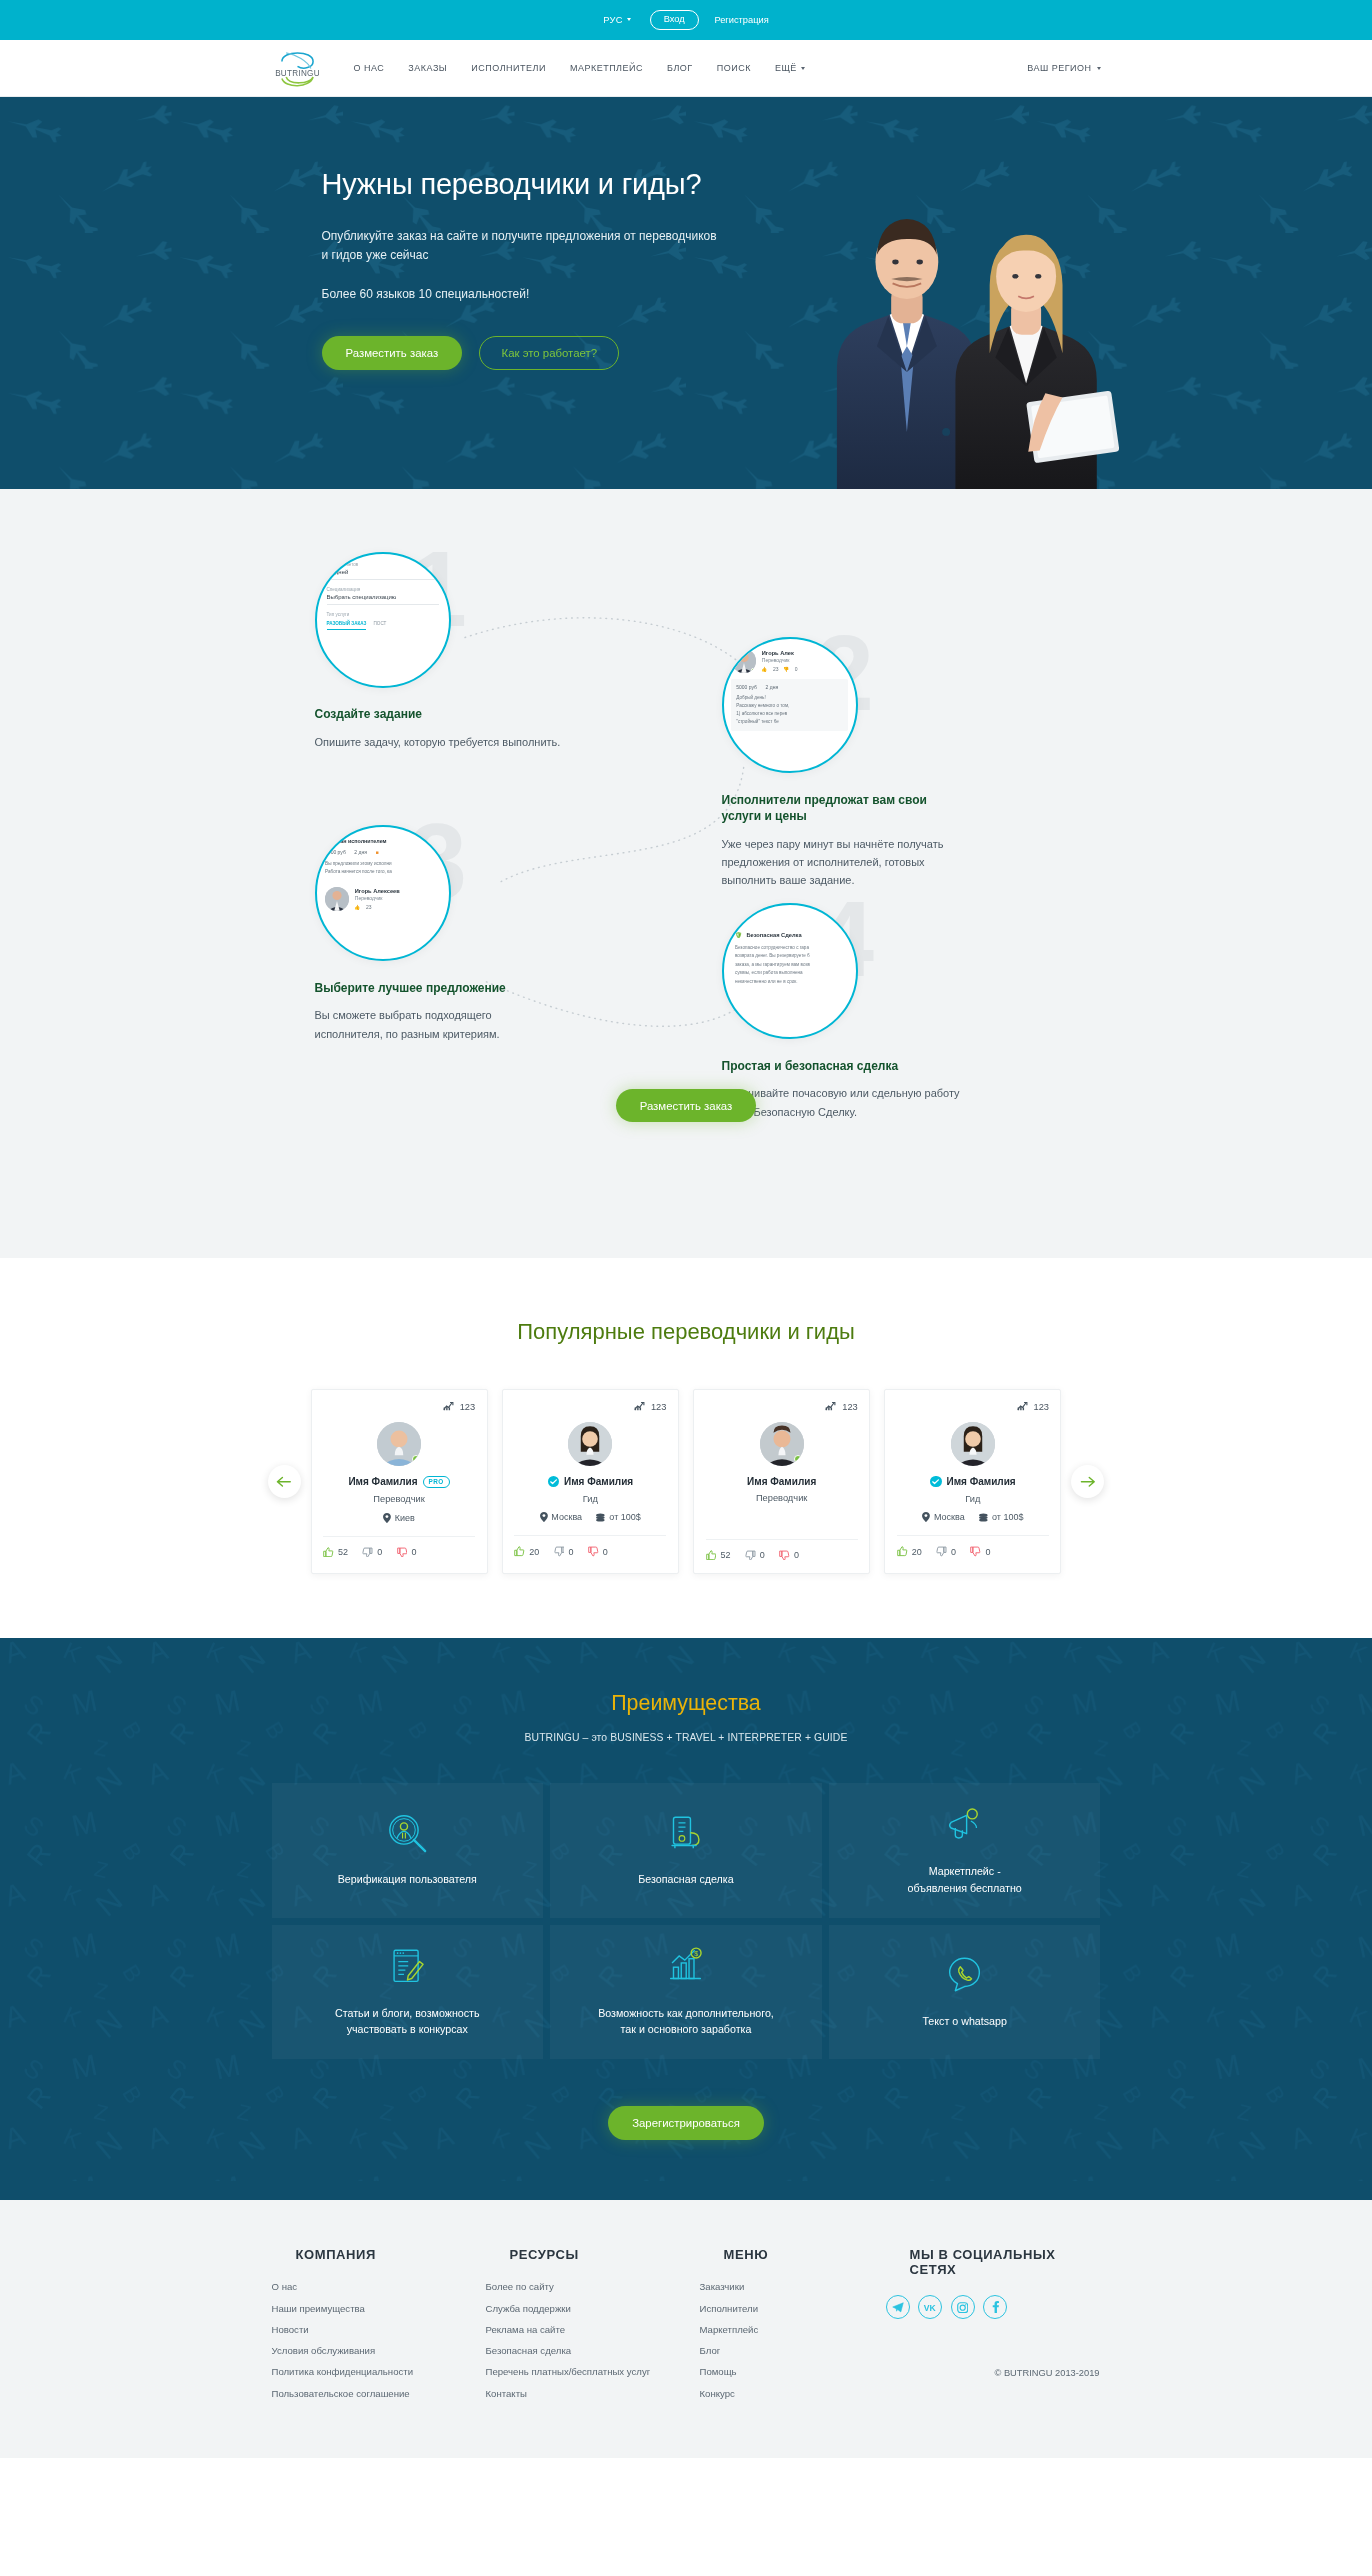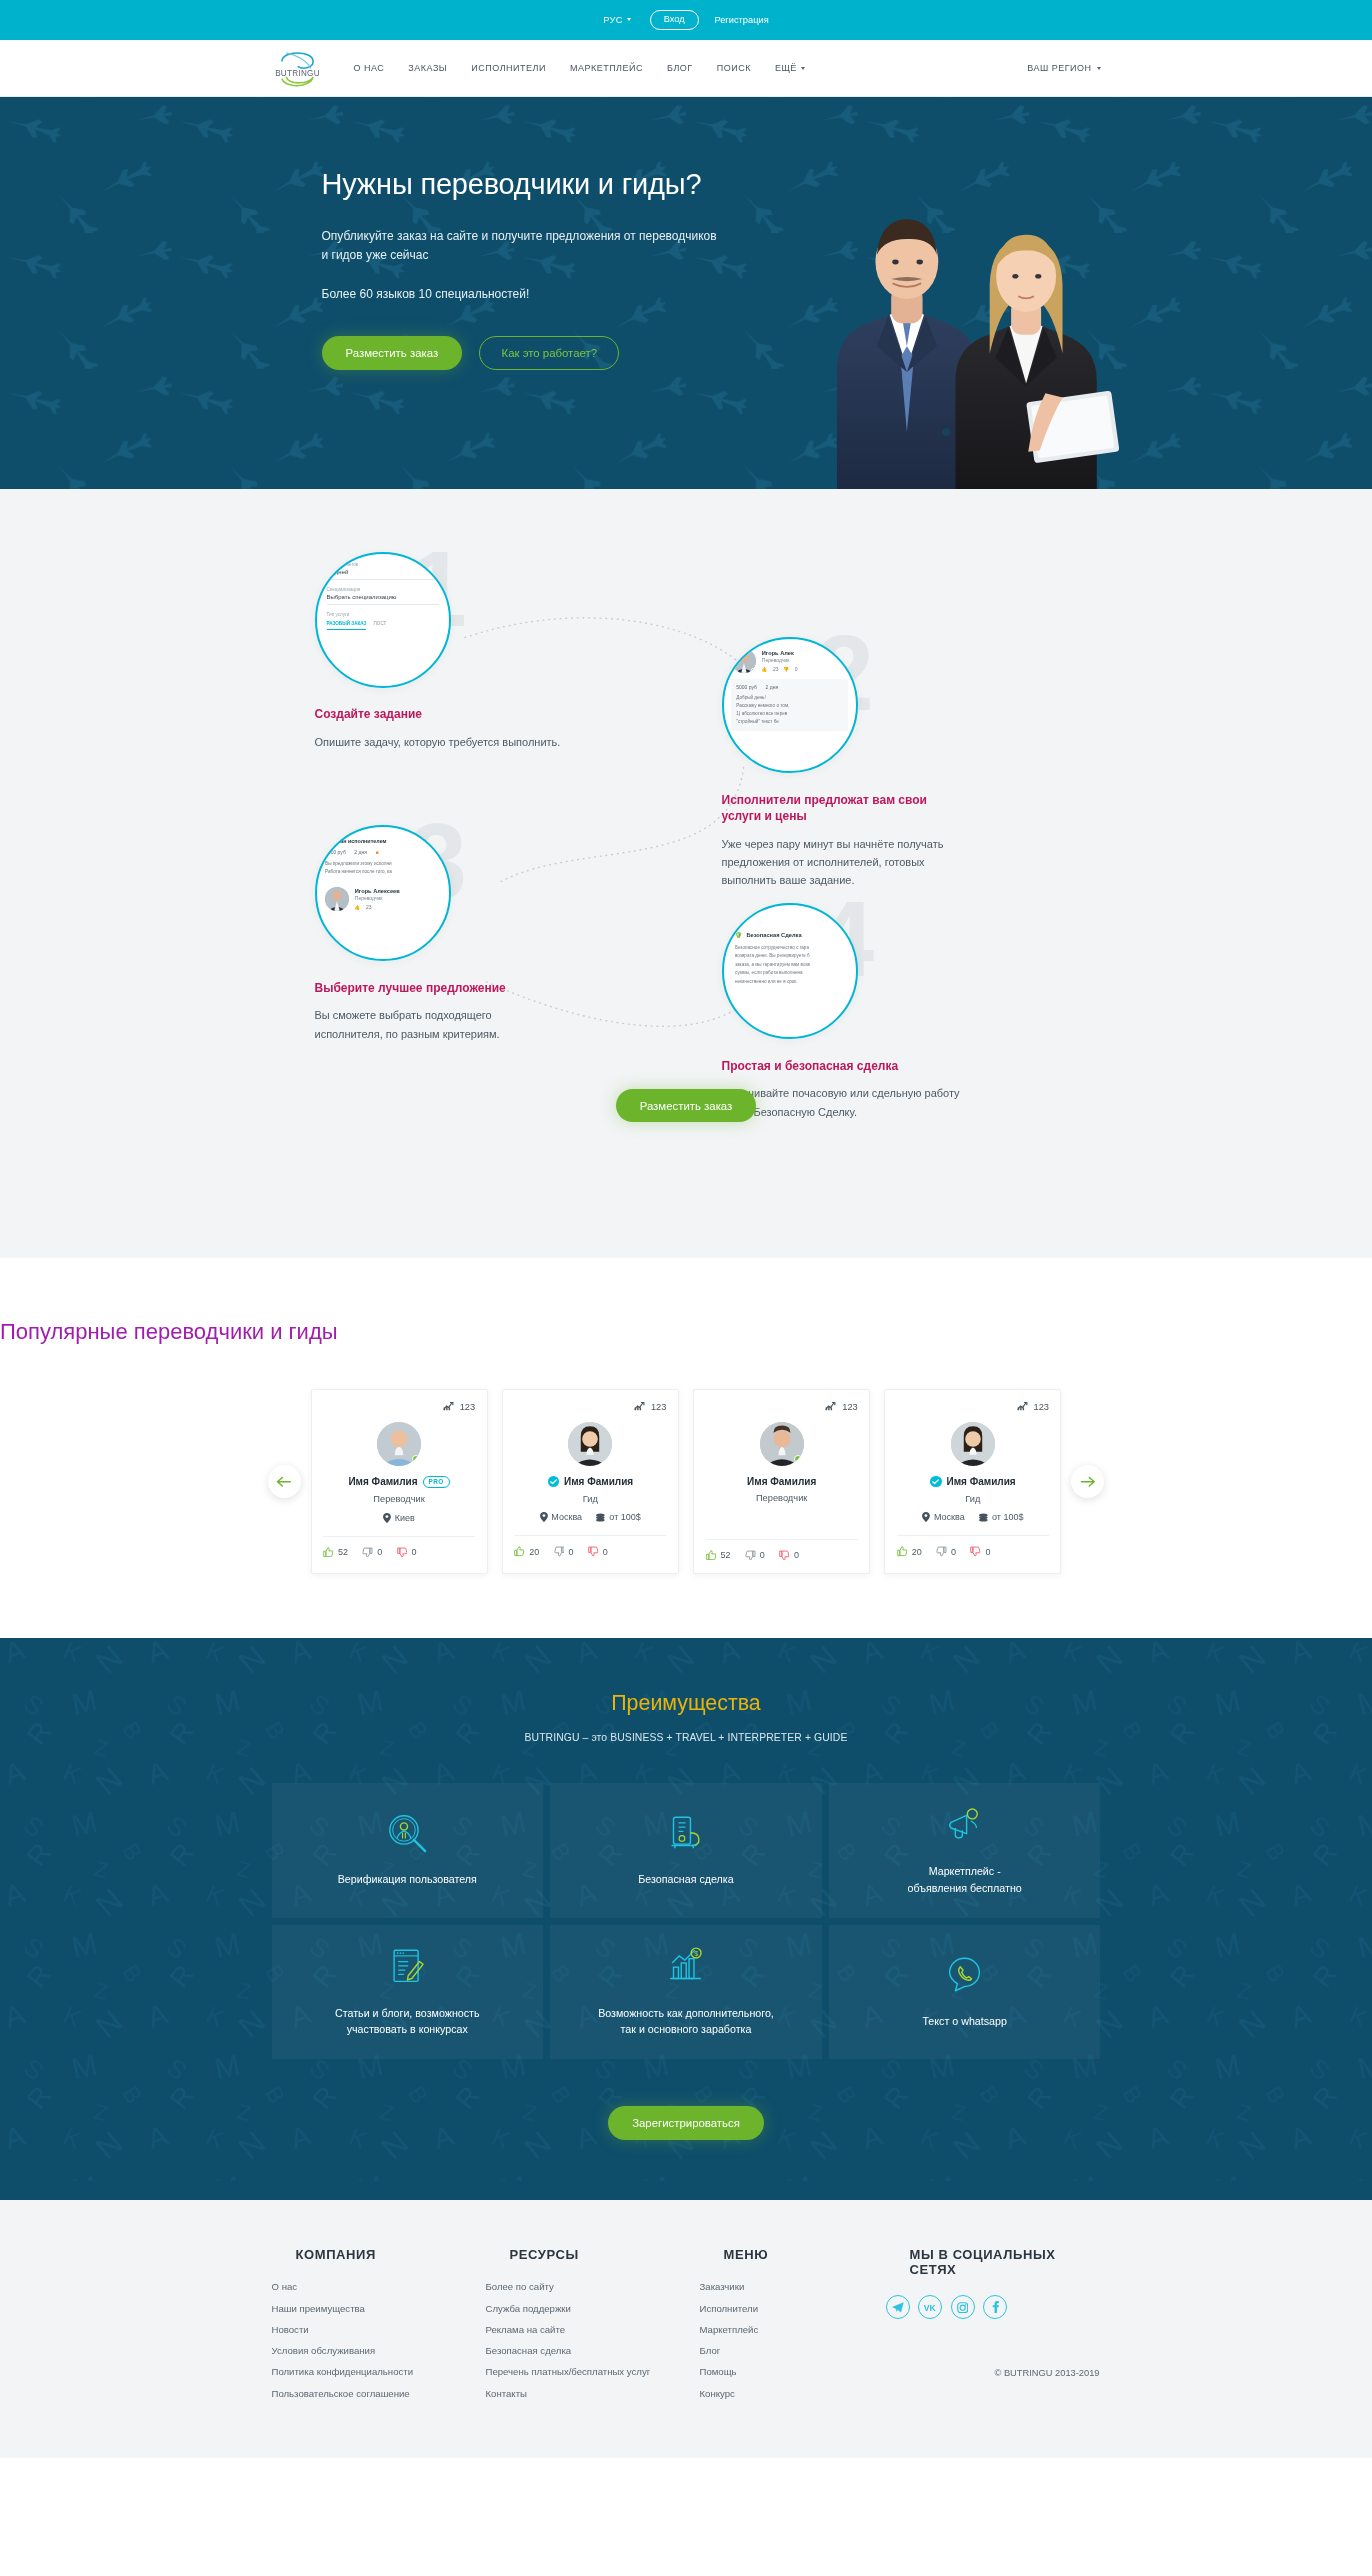--- a/index.html
+++ b/index.html
@@ -76,42 +76,42 @@
   .step { position: absolute; width: 336px; }
   .step-bubble {
     width: 136px; height: 136px; border-radius: 50%; border: 2.1px solid #00b6d4;
     background: #fff; overflow: hidden; position: relative; z-index: 2;
     box-shadow: 0 1.4px 10px rgba(0,0,0,.05);
   }
   .step-num {
     position: absolute; font-size: 107px; font-weight: 700; color: #e4e7e9;
     line-height: 1; z-index: 1; font-family: "Liberation Sans", sans-serif;
   }
-  .step h3 { font-size: 12px; font-weight: 700; color: #be185d; margin-top: 18.6px; line-height: 1.4; }
+  .step h3 { font-size: 12px; font-weight: 700; color: #14532d; margin-top: 18.6px; line-height: 1.4; }
   .step p { font-size: 11px; color: #4d5a65; line-height: 1.65; margin-top: 10px; }
   .mini { padding: 8.6px 10px; font-size: 5px; color: #53606b; }
   .mini .lbl { color: #9aa5ae; font-size: 4.6px; }
   .mini .val { font-size: 6px; color: #39444e; padding: 2.1px 0 3.6px; border-bottom: 0.7px solid #e4e8eb; margin-bottom: 7.1px; }
   .mini .tab-active { color:#00b6d4; font-weight:700; font-size:4.6px; border-bottom:1.4px solid #00b6d4; padding-bottom:2.1px; display:inline-block;}
   .mini .tab-off { color:#8c97a1; font-size:4.6px; margin-left:5.7px;}
   .offer-head { display: flex; align-items: center; gap: 5.7px; padding: 10px 8.6px 5.7px; }
   .offer-av { width: 24px; height: 24px; border-radius: 50%; background: #b9c0c6; overflow:hidden; flex:0 0 auto; position:relative;}
   .offer-name { font-size: 5.7px; font-weight: 700; color: #2b3views; color:#2b353e; }
   .offer-role { font-size: 5px; color: #7b8791; margin-top: 1.4px;}
   .offer-stats { display:flex; gap:5px; margin-top:2.9px; font-size:5px; color:#6a757f; align-items:center;}
   .offer-body { background:#f5f7f8; margin: 0 7.1px; padding: 5px 5.7px; border-radius:1.4px;}
   .offer-meta { display:flex; gap:8.6px; font-size:5px; color:#5d6973; margin-bottom:4.3px;}
   .offer-txt { font-size:4.6px; color:#6a757f; line-height:1.75;}
   .deal-title { display:flex; align-items:center; gap:4.3px; font-size:5.7px; font-weight:700; color:#2b353e;}
   .deal-body { font-size:4.6px; color:#707b85; line-height:1.85; margin-top:5.7px;}
   .curve { position: absolute; pointer-events:none; }
 
   
   .popular { background: #fff; padding: 61px 0 64px; }
-  .sec-title { font-size: 22px; font-weight: 400; color: #a21caf; }
+  .sec-title { text-align: center; font-size: 22px; font-weight: 400; color: #4d7c0f; }
   .carousel { display: flex; align-items: center; justify-content: center; gap: 10px; margin-top: 44px; position: relative; }
   .arrow {
     width: 33px; height: 33px; border-radius: 50%; background: #fff;
     box-shadow: 0 2.1px 8.6px rgba(0,0,0,.12); display: flex; align-items: center; justify-content: center;
     cursor: pointer; flex: 0 0 auto;
   }
   .cards { display: flex; gap: 14.3px; }
   .card {
     width: 177px; background: #fff; border: 0.7px solid #eceff1; border-radius: 2.1px;
     padding: 11.4px 11.4px 13px; box-shadow: 0 1.4px 7.1px rgba(0,0,0,.05);

